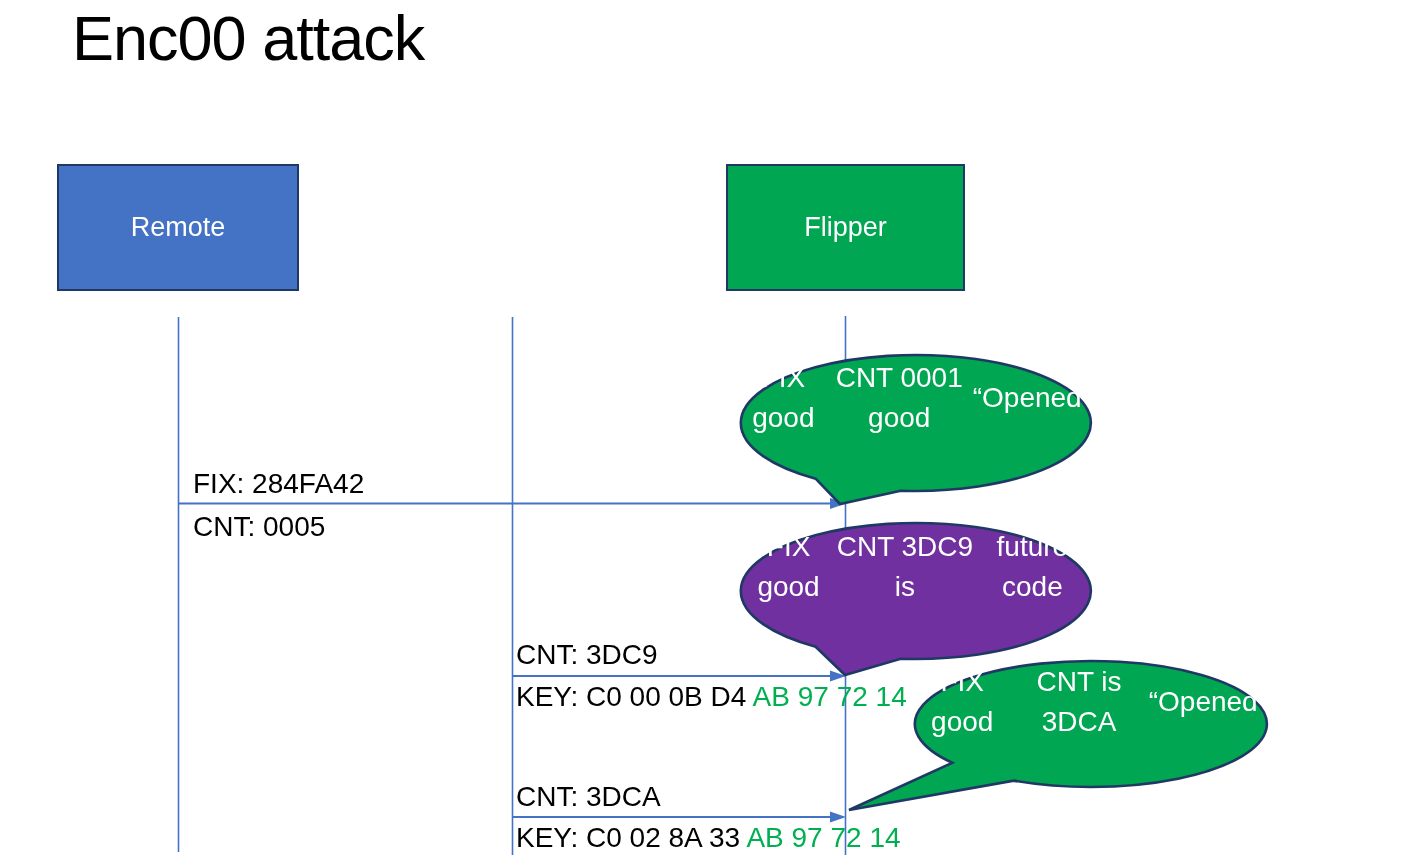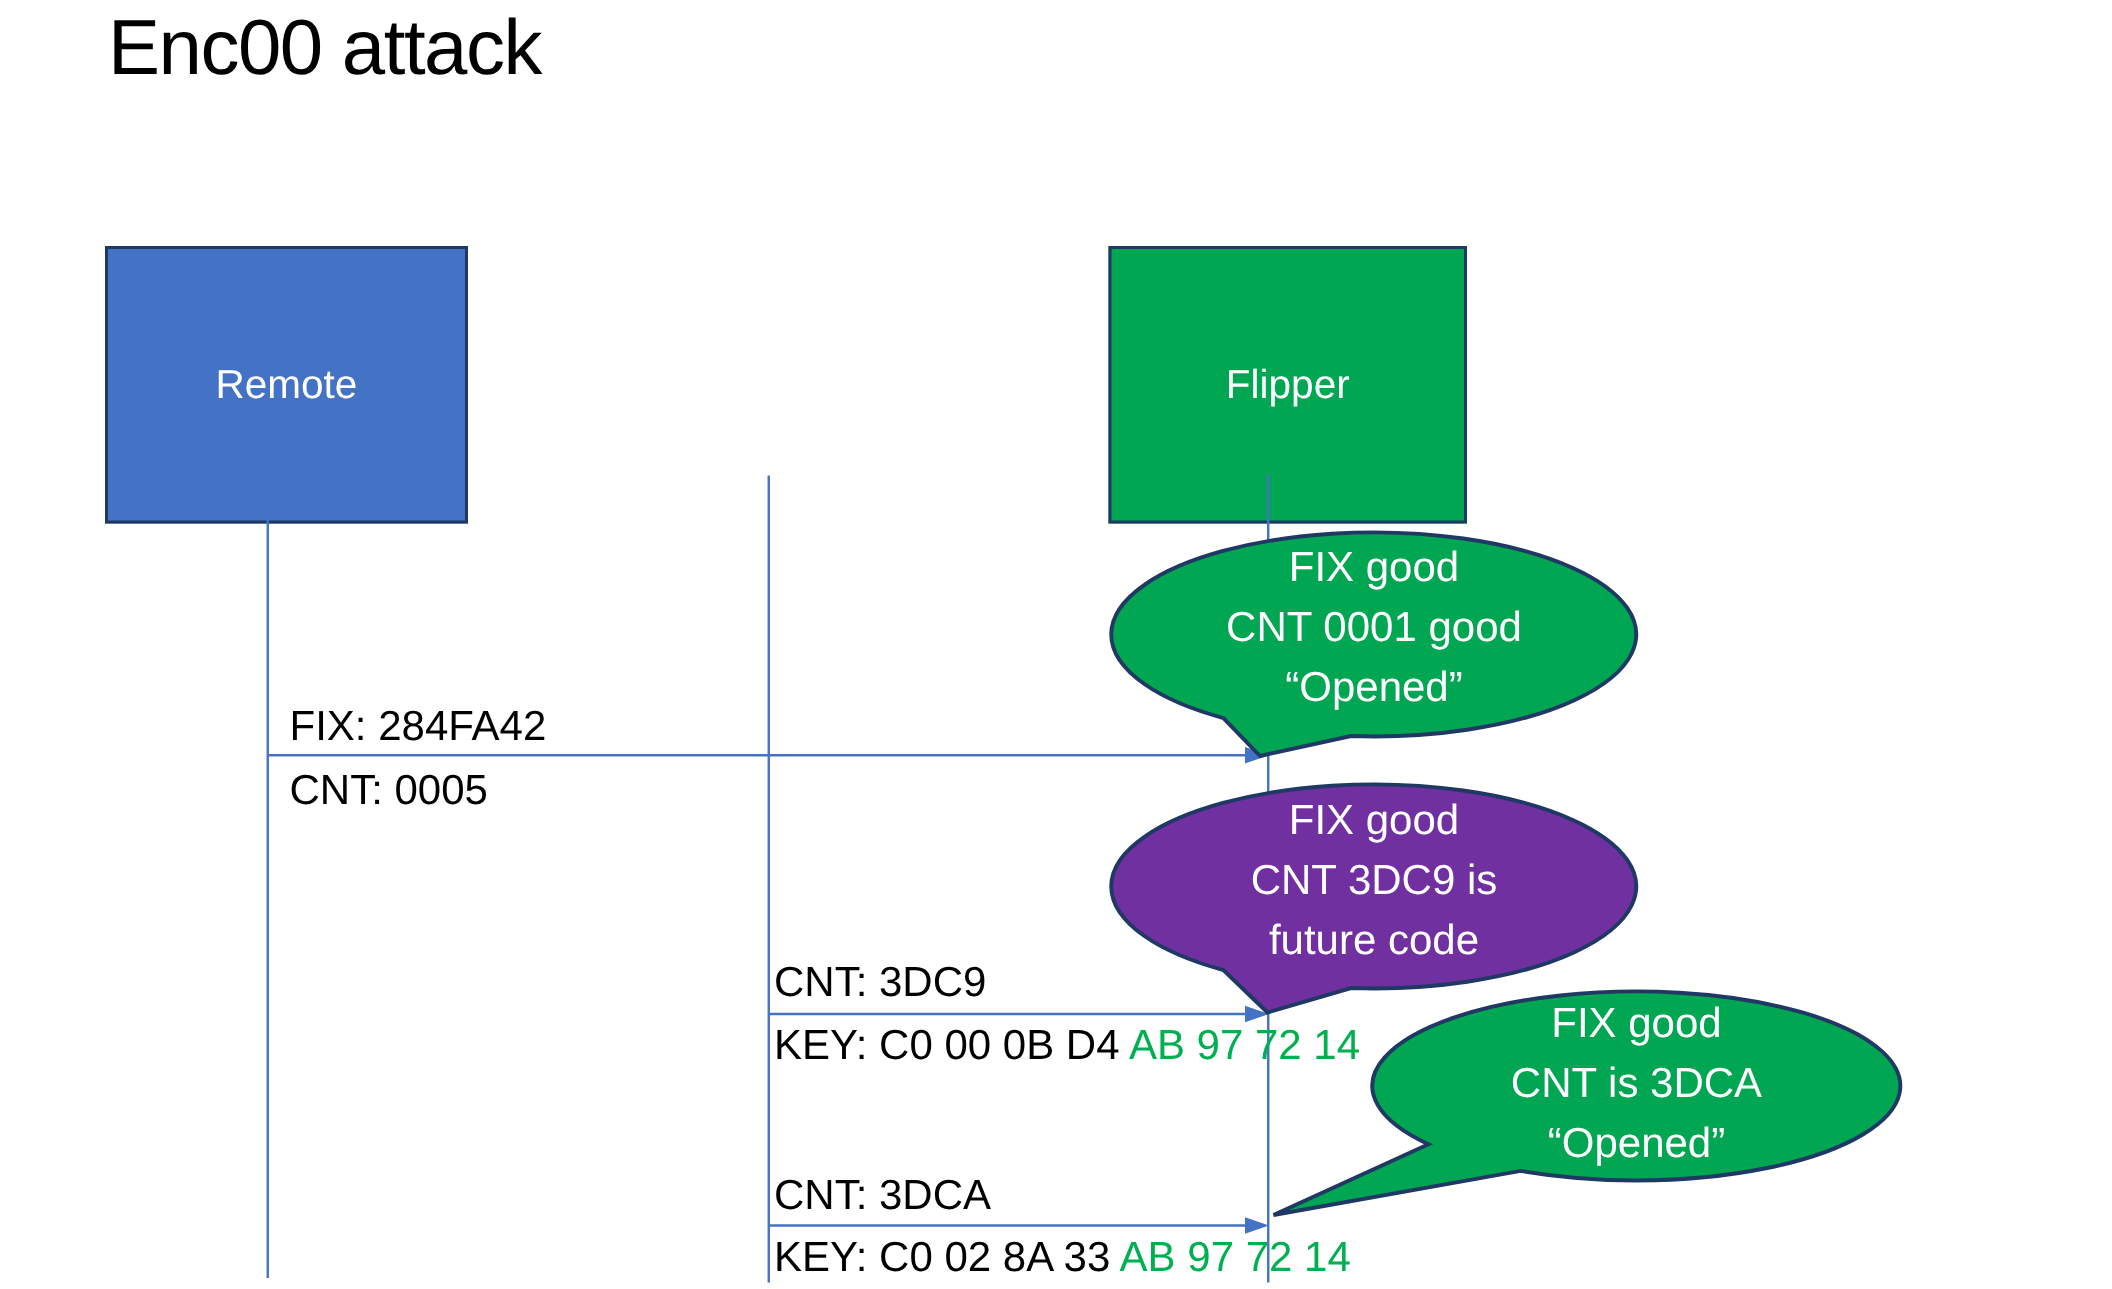--- a/index.html
+++ b/index.html
@@ -3,48 +3,48 @@
 <meta charset="utf-8">
 <style>
   * { margin:0; padding:0; box-sizing:border-box; }
   body { background:#fff; font-family:"Liberation Sans", sans-serif; }
   #slide {
     position:relative; width:1408px; height:859px;
     background:#ffffff; overflow:hidden;
   }
   .title {
     position:absolute; left:72px; top:2px;
-    font-size:52px; font-weight:400; color:#000; letter-spacing:-1px;
+    font-size:63px; font-weight:400; color:#000; letter-spacing:-1px;
   }
   .actor-box {
-    position:absolute; top:164px; height:185px;
+    position:absolute; top:164px; height:127px;
     border:2.5px solid #1F3864;
     display:flex; align-items:center; justify-content:center;
-    color:#fff; font-size:27px;margin-left:13px;
+    color:#fff; font-size:27px;
   }
   .actor-remote   { left:57px;  width:242px; background:#4472C4; }
   .actor-flipper  { left:393px; width:239px; background:#ED7D31; }
   .actor-receiver { left:726px; width:239px; background:#00A651; }
 
   svg.overlay { position:absolute; left:0; top:0; width:1408px; height:859px; }
 
   .msg-line { position:absolute; font-size:28px; color:#000; line-height:36px; white-space:pre; }
   .m1-fix { left:193px; top:466px; }
   .m1-cnt { left:193px; top:509px; }
   .m1-key { left:193px; top:547px; }
   .m2-cnt { left:516px; top:637px; }
   .m2-key { left:516px; top:679px; }
   .m3-cnt { left:516px; top:779px; }
   .m3-key { left:516px; top:820px; }
   .red   { color:#FF0000; }
   .grn   { color:#00B050; }
   .grn-b { color:#00A651; font-weight:bold; }
 
   .callout-text {
-    position:absolute; display:flex; flex-direction:column;
+    position:absolute; display:flex; flex-direction:row;
     align-items:center; justify-content:flex-start;
     color:#fff; font-size:28px; line-height:40px; text-align:center;
   }
   .ct1 { left:741px; top:358px; width:350px; }
   .ct2 { left:741px; top:527px; width:350px; }
   .ct3 { left:915px; top:662px; width:352px; }
 </style>
 </head>
 <body>
 

